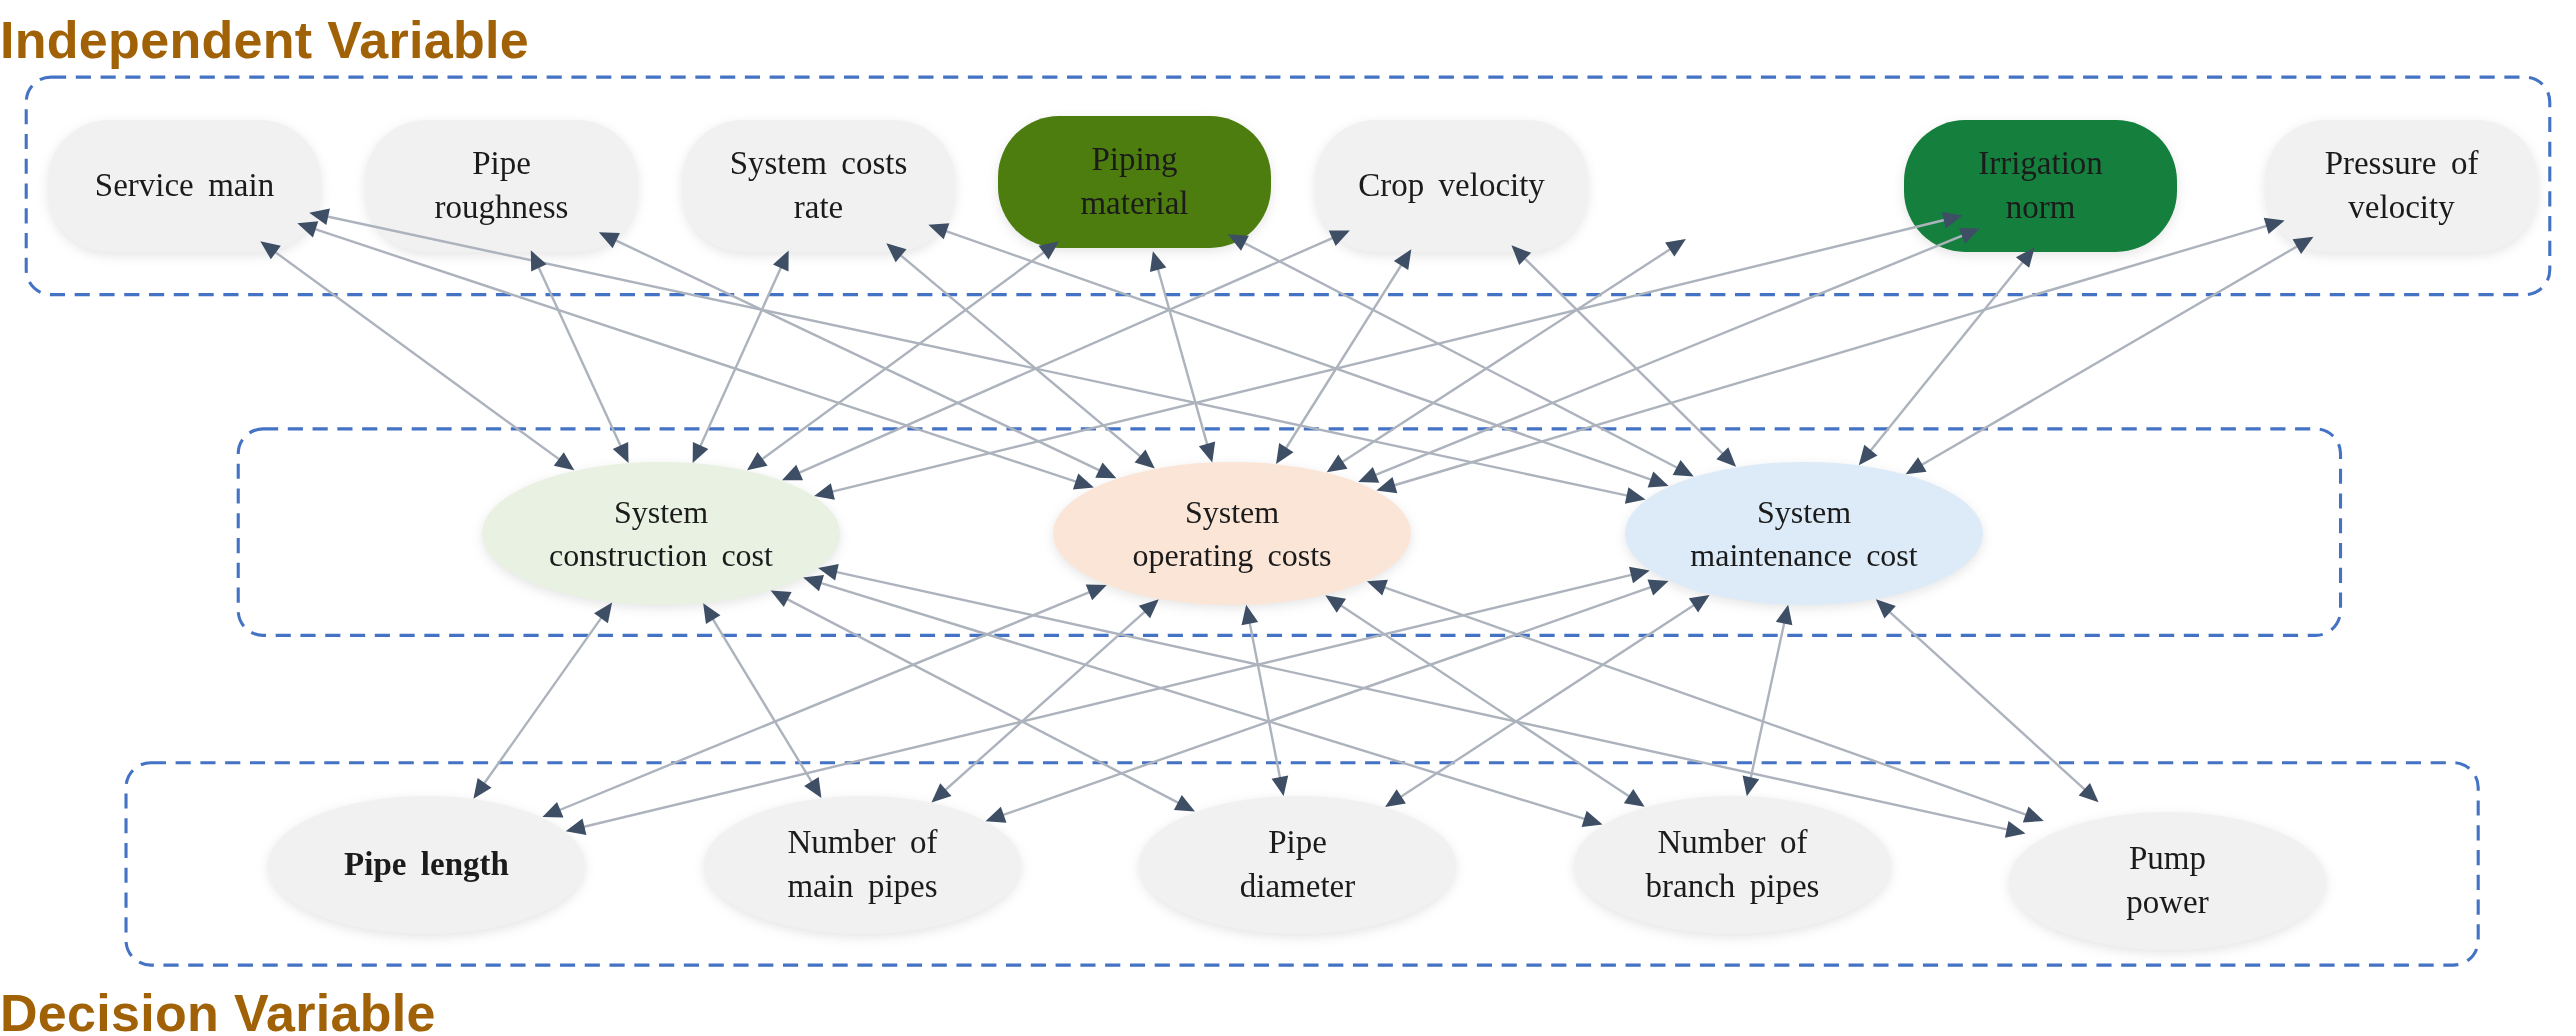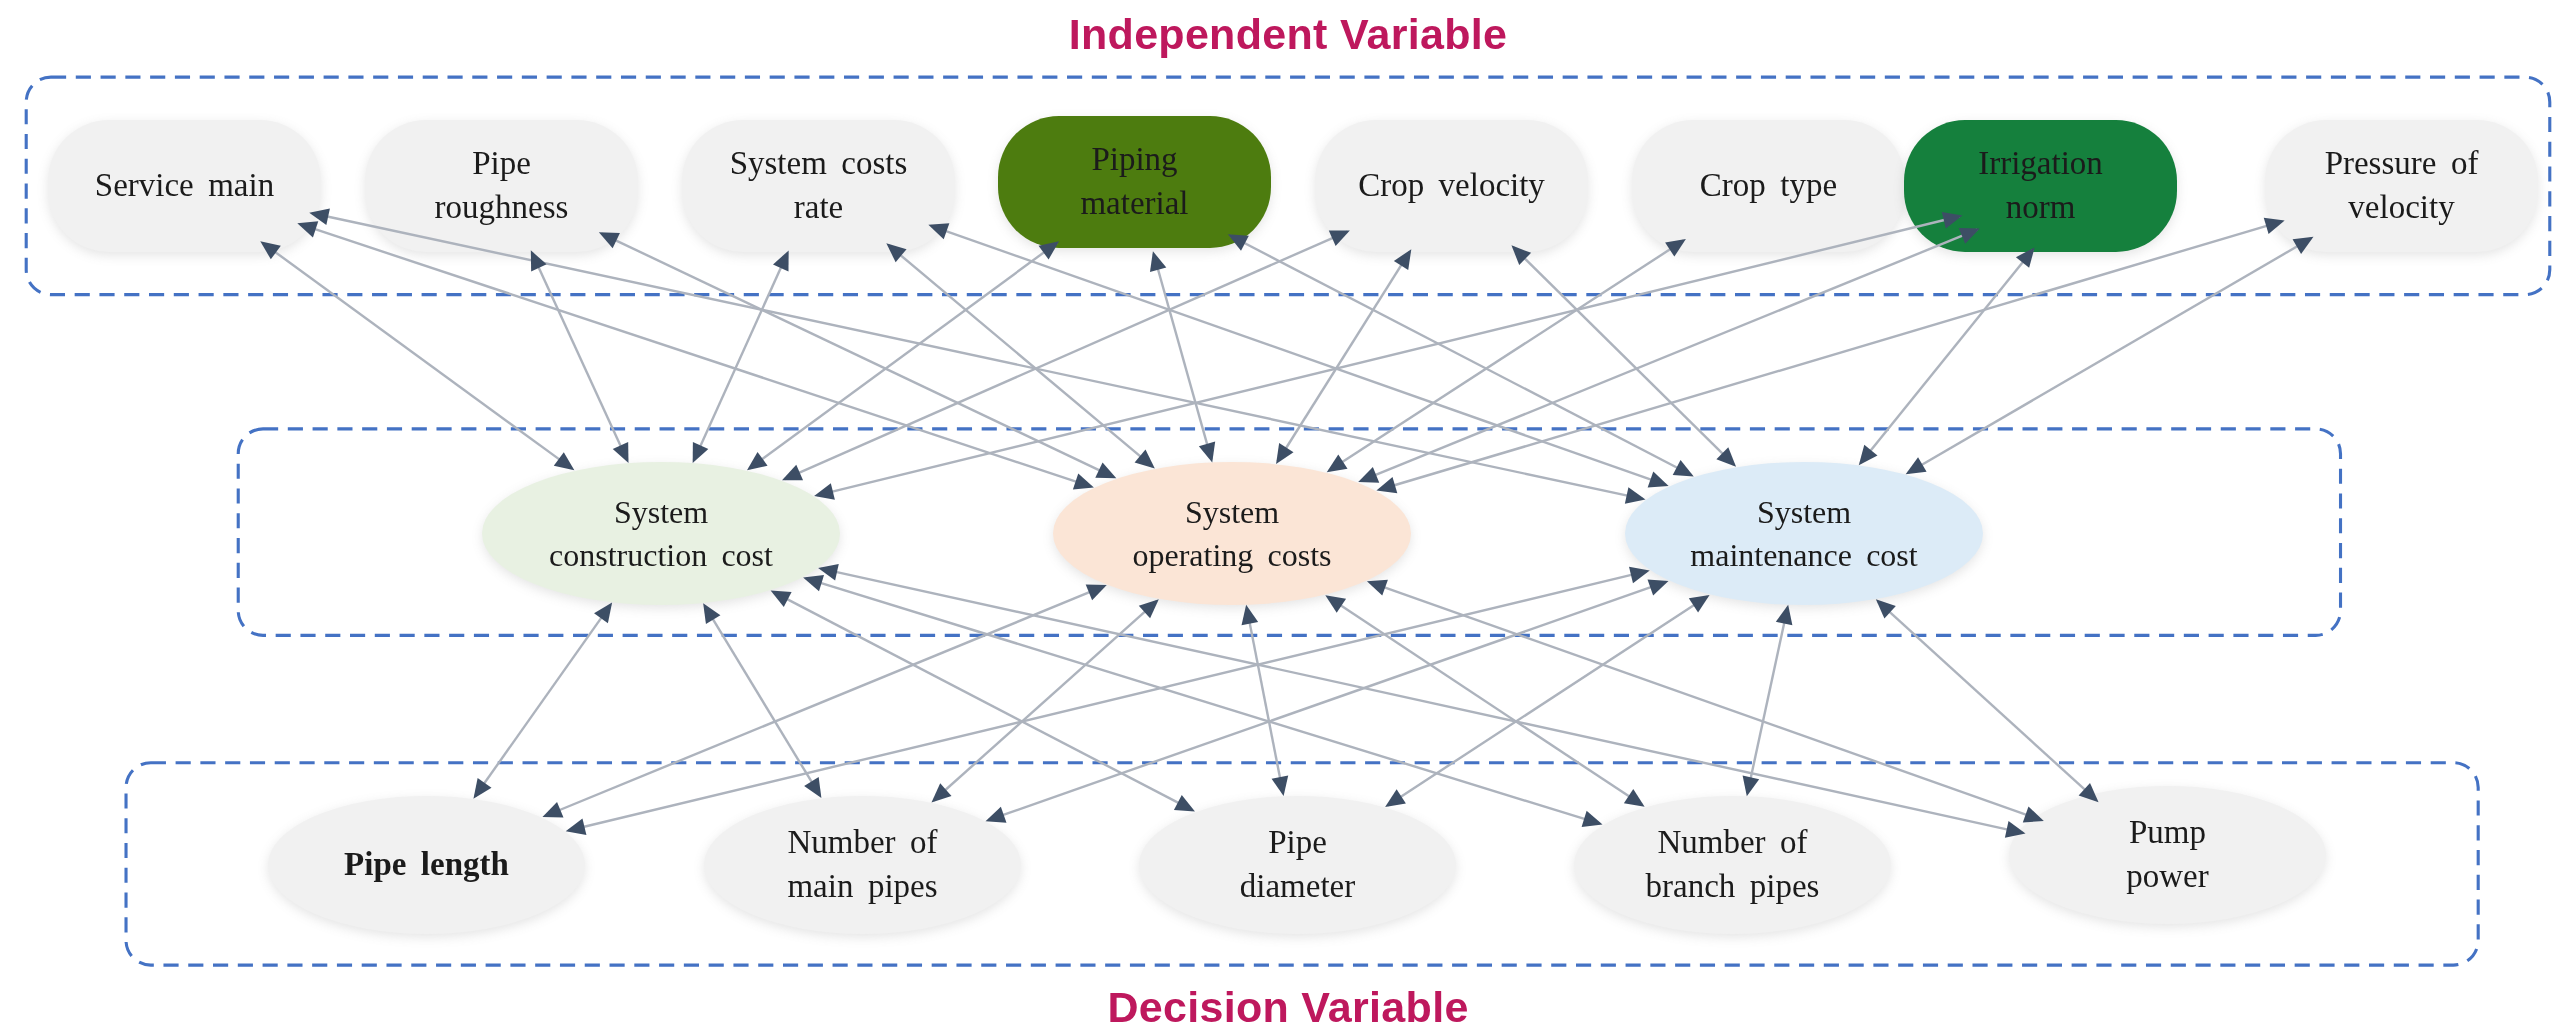--- a/index.html
+++ b/index.html
@@ -14,25 +14,24 @@
   .layer {
     position: absolute;
     left: 0; top: 0;
     width: 2576px; height: 1036px;
     pointer-events: none;
   }
   .box-title {
     position: absolute;
     left: 0;
     width: 100%;
-    text-align: center;
     font-family: "Liberation Sans", sans-serif;
     font-weight: 700;
-    font-size: 43px;
-    color: #be185d;
+    font-size: 52px;
+    color: #a16207;
     letter-spacing: 0.3px;
   }
   #title-top { top: 9.6px; }
   #title-bottom { top: 983px; }
   .node {
     position: absolute;
     display: flex;
     align-items: center;
     justify-content: center;
     text-align: center;
@@ -65,41 +64,40 @@
   <div class="box-title" id="title-bottom">Decision Variable</div>
 
   <div class="node top-node var-node" style="left: 48px; top: 120px; width: 273px; height: 132px; background: rgb(241, 241, 241);">Service main</div>
   <div class="node top-node var-node" style="left: 365px; top: 120px; width: 273px; height: 132px; background: rgb(241, 241, 241);">Pipe
 roughness</div>
   <div class="node top-node var-node" style="left: 682px; top: 120px; width: 273px; height: 132px; background: rgb(241, 241, 241);">System costs
 rate</div>
   <div class="node top-node var-node" style="left: 998px; top: 116px; width: 273px; height: 132px; background: #4d7c0f;">Piping
 material</div>
   <div class="node top-node var-node" style="left: 1315px; top: 120px; width: 273px; height: 132px; background: rgb(241, 241, 241);">Crop velocity</div>
-  <div class="node top-node var-node" style="left: 1632px; top: 120px; width: 273px; height: 132px; background: rgb(241, 241, 241);">Crop type</div>
   <div class="node top-node var-node" style="left: 1904px; top: 120px; width: 273px; height: 132px; background: #15803d;">Irrigation
 norm</div>
   <div class="node top-node var-node" style="left: 2265px; top: 120px; width: 273px; height: 132px; background: rgb(241, 241, 241);">Pressure of
 velocity</div>
 
   <div class="node cost-node" style="left: 482px; top: 462px; width: 358px; height: 143px; background: rgb(232, 241, 226);">System
 construction cost</div>
   <div class="node cost-node" style="left: 1053px; top: 462px; width: 358px; height: 143px; background: rgb(251, 229, 214);">System
 operating costs</div>
   <div class="node cost-node" style="left: 1625px; top: 462px; width: 358px; height: 143px; background: rgb(220, 235, 247);">System
 maintenance cost</div>
 
   <div class="node bottom-node var-node" style="left: 268px; top: 796px; width: 317px; height: 138px; background: rgb(241, 241, 241); font-weight: bold;">Pipe length</div>
   <div class="node bottom-node var-node" style="left: 704px; top: 796px; width: 317px; height: 138px; background: rgb(241, 241, 241);">Number of
 main pipes</div>
   <div class="node bottom-node var-node" style="left: 1139px; top: 796px; width: 317px; height: 138px; background: rgb(241, 241, 241);">Pipe
 diameter</div>
   <div class="node bottom-node var-node" style="left: 1574px; top: 796px; width: 317px; height: 138px; background: rgb(241, 241, 241);">Number of
 branch pipes</div>
-  <div class="node bottom-node var-node" style="left: 2009px; top: 786px; width: 317px; height: 138px; background: rgb(241, 241, 241);">Pump
+  <div class="node bottom-node var-node" style="left: 2009px; top: 812px; width: 317px; height: 138px; background: rgb(241, 241, 241);">Pump
 power</div>
 
   <svg class="layer" id="edge-layer" viewBox="0 0 3742 1505">
     <defs>
       <marker id="ah" viewBox="0 0 10 10" refX="8.5" refY="5" markerWidth="11" markerHeight="8" orient="auto-start-reverse" markerUnits="strokeWidth">
         <path id="arrow-head-path" d="M 0 0.6 L 10 5 L 0 9.4 z" fill="#3d4e65"></path>
       </marker>
     </defs>
   <line x1="381.4" y1="352.8" x2="830.9" y2="680.8" class="edge" stroke="#adb3bd" marker-start="url(#ah)" marker-end="url(#ah)"></line>
       <line x1="435.8" y1="325.7" x2="1585.0" y2="707.0" class="edge" stroke="#adb3bd" marker-start="url(#ah)" marker-end="url(#ah)"></line>

